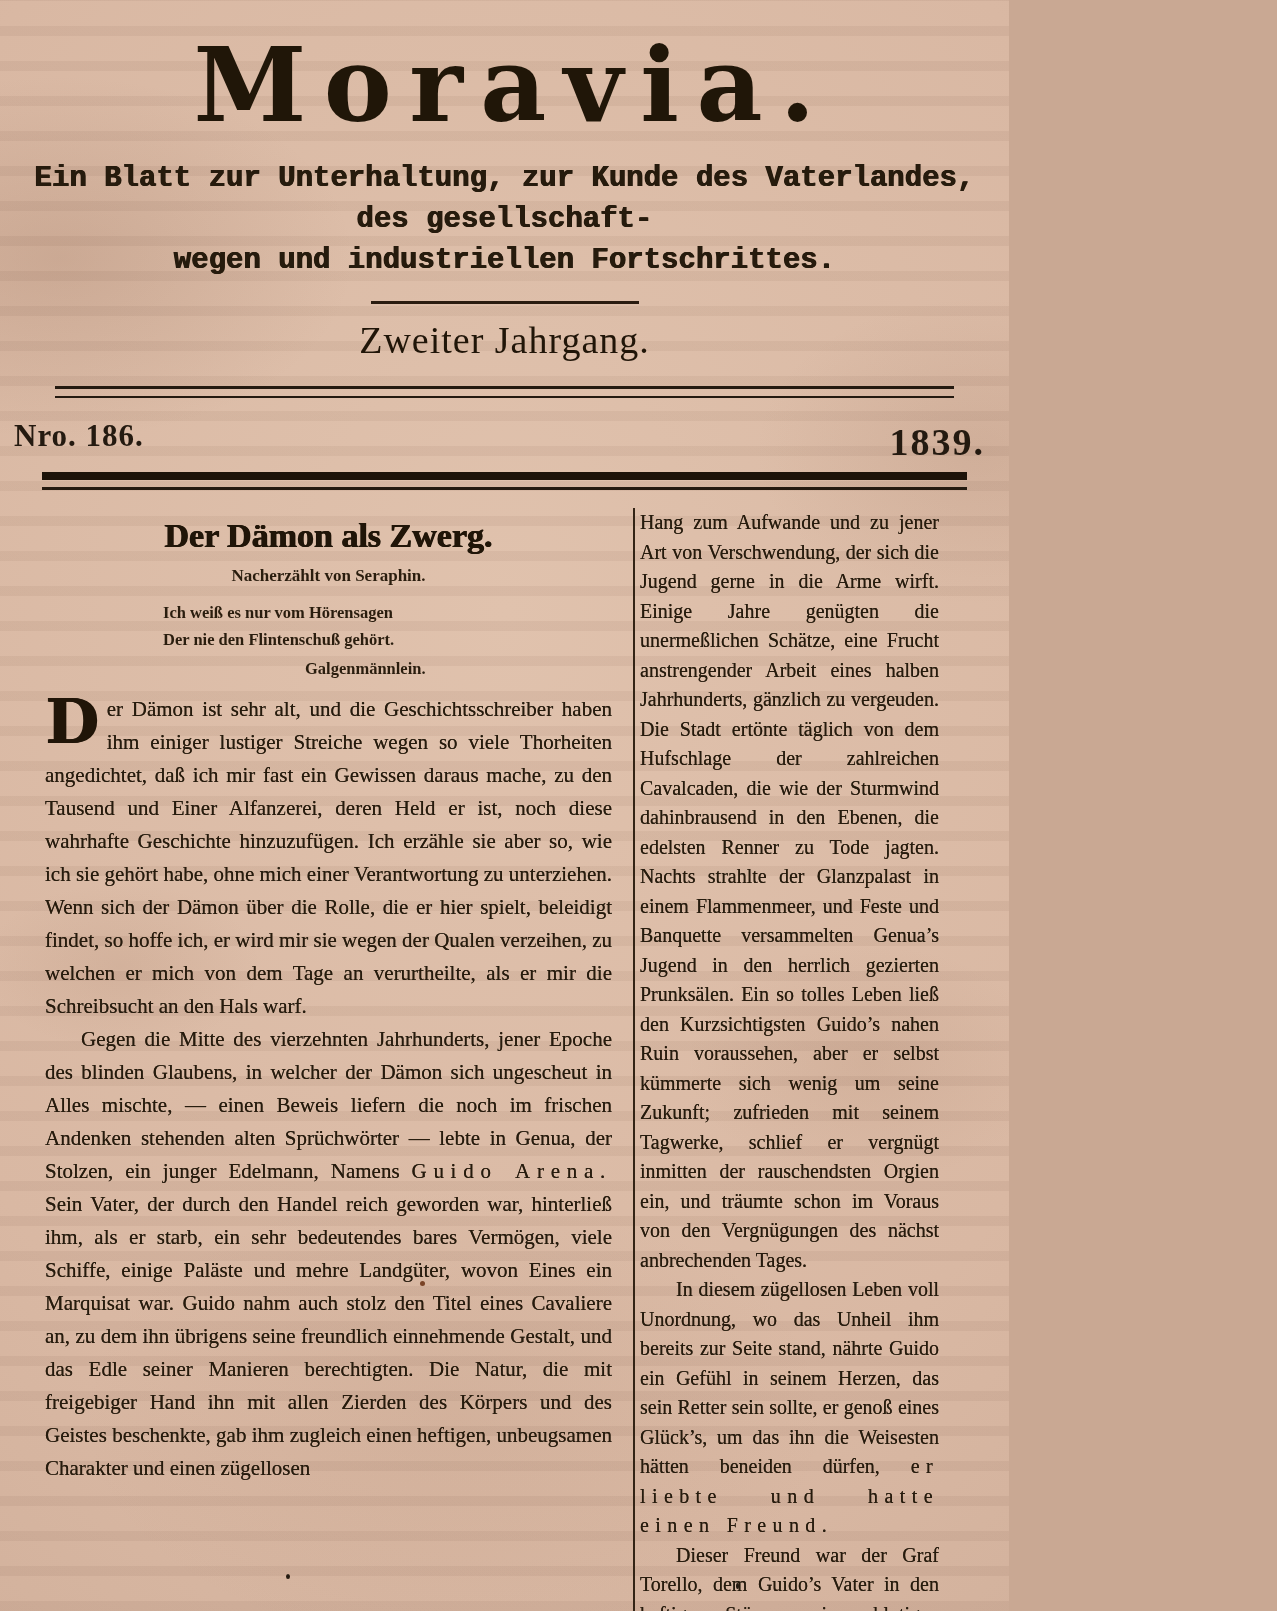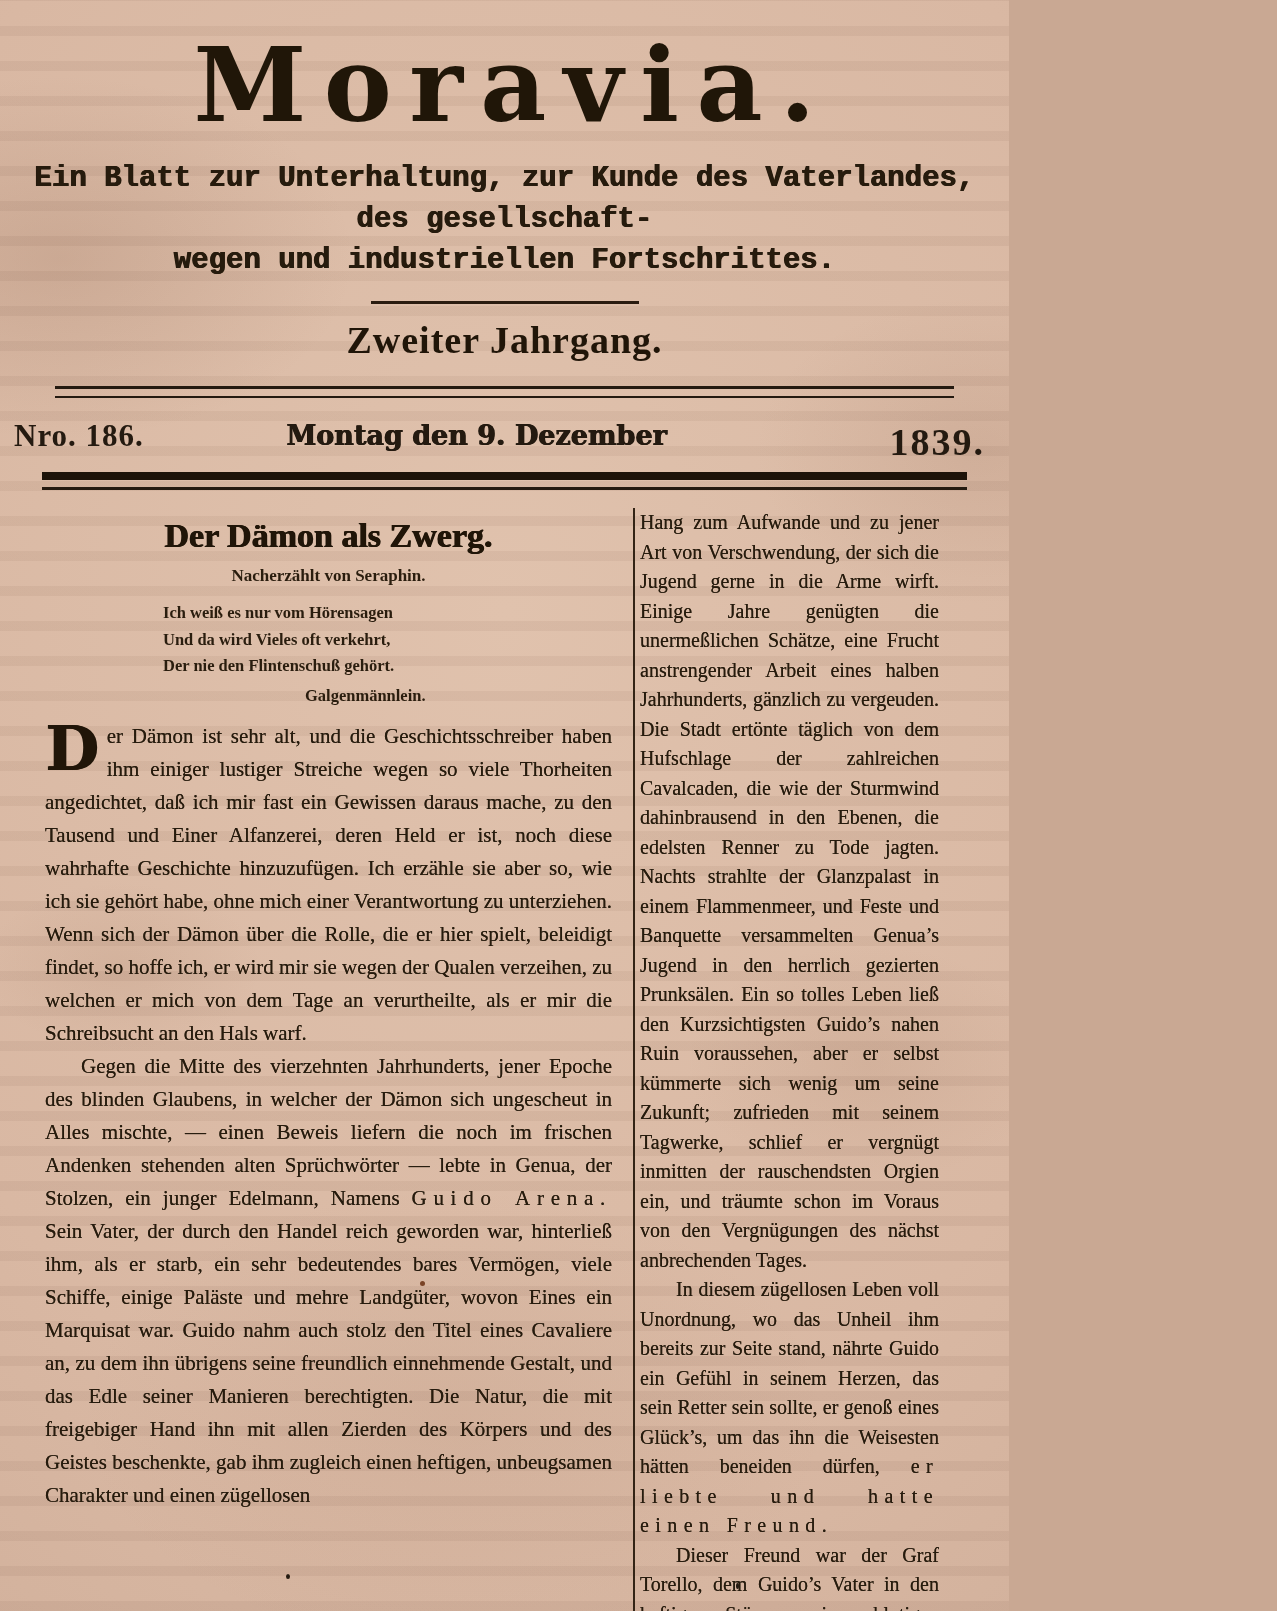--- a/index.html
+++ b/index.html
@@ -49,21 +49,21 @@
     font-weight:bold;font-size:29px;line-height:41px;
     color:#261b0d;
     font-family:Liberation Mono, monospace;
   }
   .center-rule{
     width:268px;border:0;border-top:3.5px solid #2a1c10;
     margin:20px auto 14px;
   }
   .volume{
     margin:0;text-align:center;
-    font-family:"Liberation Serif",serif;font-weight:bold;
+    font-family:"Liberation Serif",serif;font-weight:normal;
     font-size:38px;line-height:44px;letter-spacing:1px;color:#201508;
   }
   .rule-double-thin{
     margin:24px 55px 0 55px;height:7px;
     border-top:3px solid #241a10;border-bottom:2px solid #241a10;
   }
   .issue-row{
     display:flex;align-items:center;justify-content:space-between;
     padding:9px 24px 6px 14px;
   }
@@ -133,35 +133,33 @@
       <div class="subtitle blackletter">
         <div>Ein Blatt zur Unterhaltung, zur Kunde des Vaterlandes, des gesellschaft-</div>
         <div>wegen und industriellen Fortschrittes.</div>
       </div>
       <hr class="center-rule">
       <div class="volume">Zweiter Jahrgang.</div>
 
       <div class="rule-double-thin"></div>
       <div class="issue-row">
         <span class="issue-no">Nro. 186.</span>
-        <span class="issue-date blackletter">Montag den 9. Dezember</span>
         <span class="issue-year">1839.</span>
       </div>
       <div class="rule-double-heavy"></div>
     </header>
 
     <main class="columns">
       <div class="col-divider"></div>
 
       <section class="col col-left">
         <h2 class="article-title blackletter">Der Dämon als Zwerg.</h2>
         <div class="byline">Nacherzählt von Seraphin.</div>
         <div class="epigraph">
             <div class="epigraph-line">Ich weiß es nur vom Hörensagen</div>
-            <div class="epigraph-line">Und da wird Vieles oft verkehrt,</div>
             <div class="epigraph-line">Der nie den Flintenschuß gehört.</div>
           </div>
         <div class="epigraph-attr">Galgenmännlein.</div>
         <div>
             <p class="body-para"><span class="dropcap">D</span><span>er Dämon ist sehr alt, und die Geschichtsschreiber haben ihm einiger lustiger Streiche wegen so viele Thorheiten angedichtet, daß ich mir fast ein Gewissen daraus mache, zu den Tausend und Einer Alfanzerei, deren Held er ist, noch diese wahrhafte Geschichte hinzuzufügen. Ich erzähle sie aber so, wie ich sie gehört habe, ohne mich einer Verantwortung zu unterziehen. Wenn sich der Dämon über die Rolle, die er hier spielt, beleidigt findet, so hoffe ich, er wird mir sie wegen der Qualen verzeihen, zu welchen er mich von dem Tage an verurtheilte, als er mir die Schreibsucht an den Hals warf.</span></p>
             <p class="body-para indent"><span>Gegen die Mitte des vierzehnten Jahrhunderts, jener Epoche des blinden Glaubens, in welcher der Dämon sich ungescheut in Alles mischte, — einen Beweis liefern die noch im frischen Andenken stehenden alten Sprüchwörter — lebte in Genua, der Stolzen, ein junger Edelmann, Namens </span><span class="spaced">Guido Arena.</span><span> Sein Vater, der durch den Handel reich geworden war, hinterließ ihm, als er starb, ein sehr bedeutendes bares Vermögen, viele Schiffe, einige Paläste und mehre Landgüter, wovon Eines ein Marquisat war. Guido nahm auch stolz den Titel eines Cavaliere an, zu dem ihn übrigens seine freundlich einnehmende Gestalt, und das Edle seiner Manieren berechtigten. Die Natur, die mit freigebiger Hand ihn mit allen Zierden des Körpers und des Geistes beschenkte, gab ihm zugleich einen heftigen, unbeugsamen Charakter und einen zügellosen</span></p>
           </div>
       </section>
 
       <section class="col col-right">

